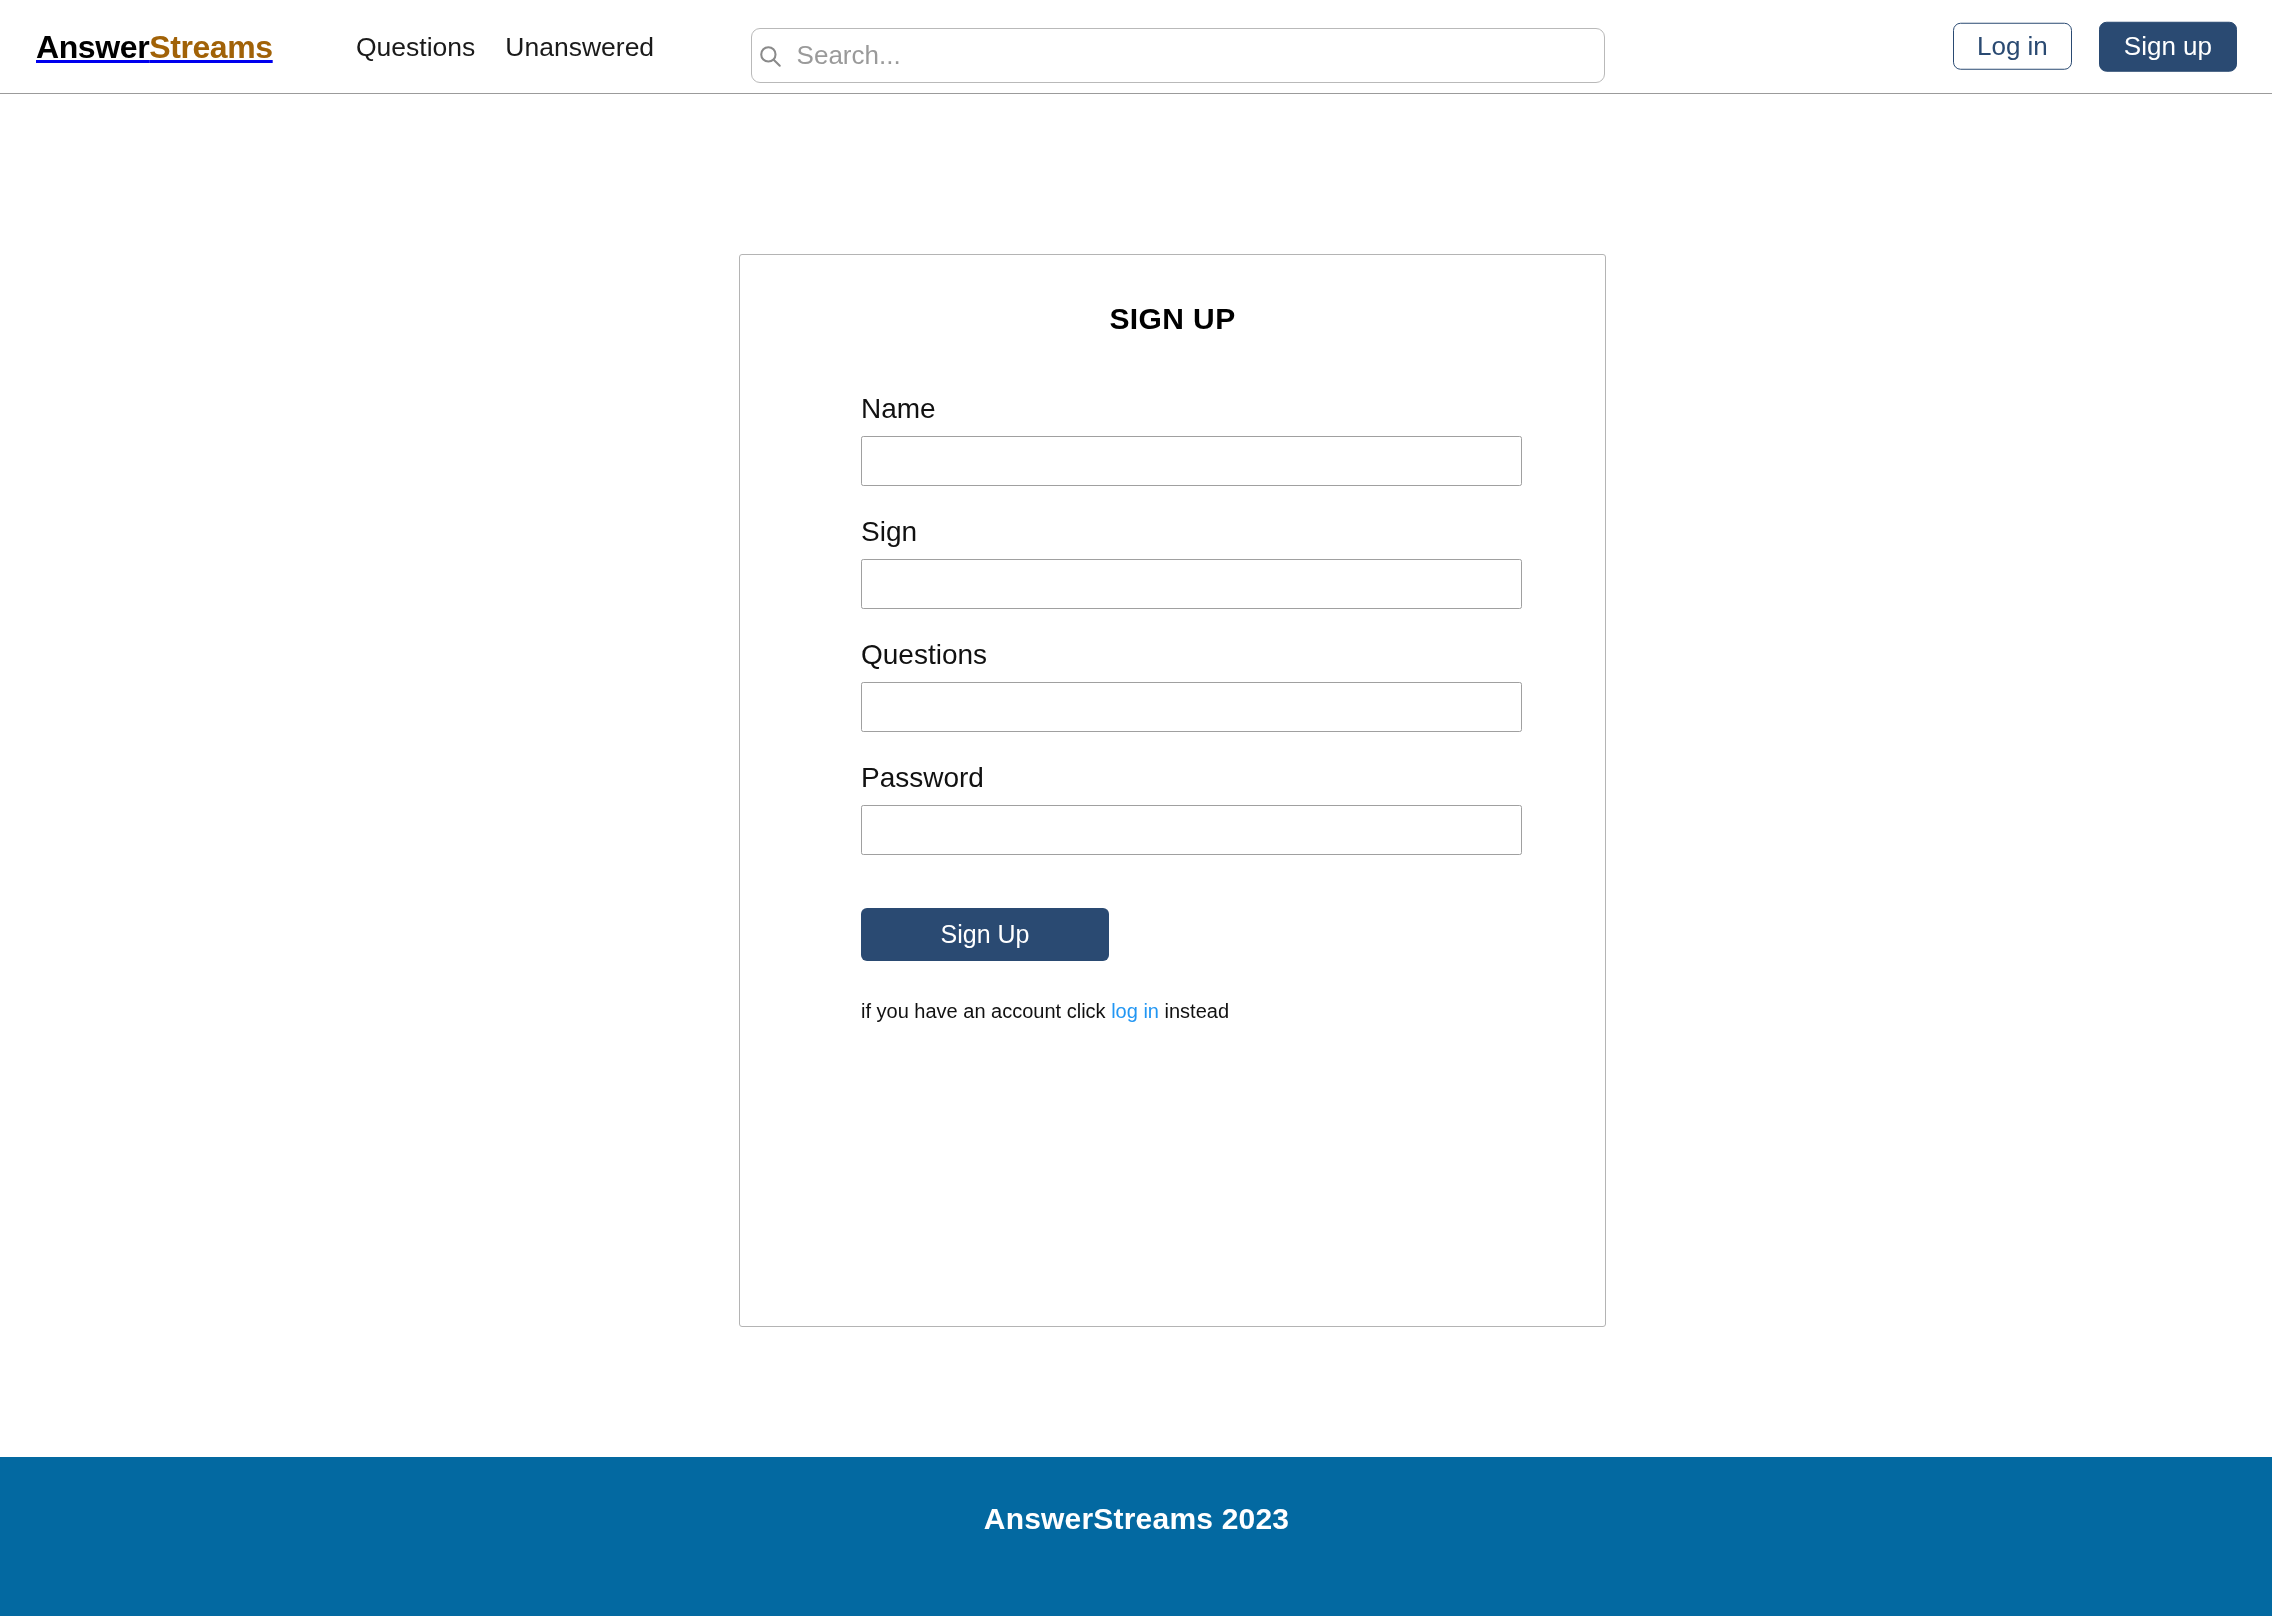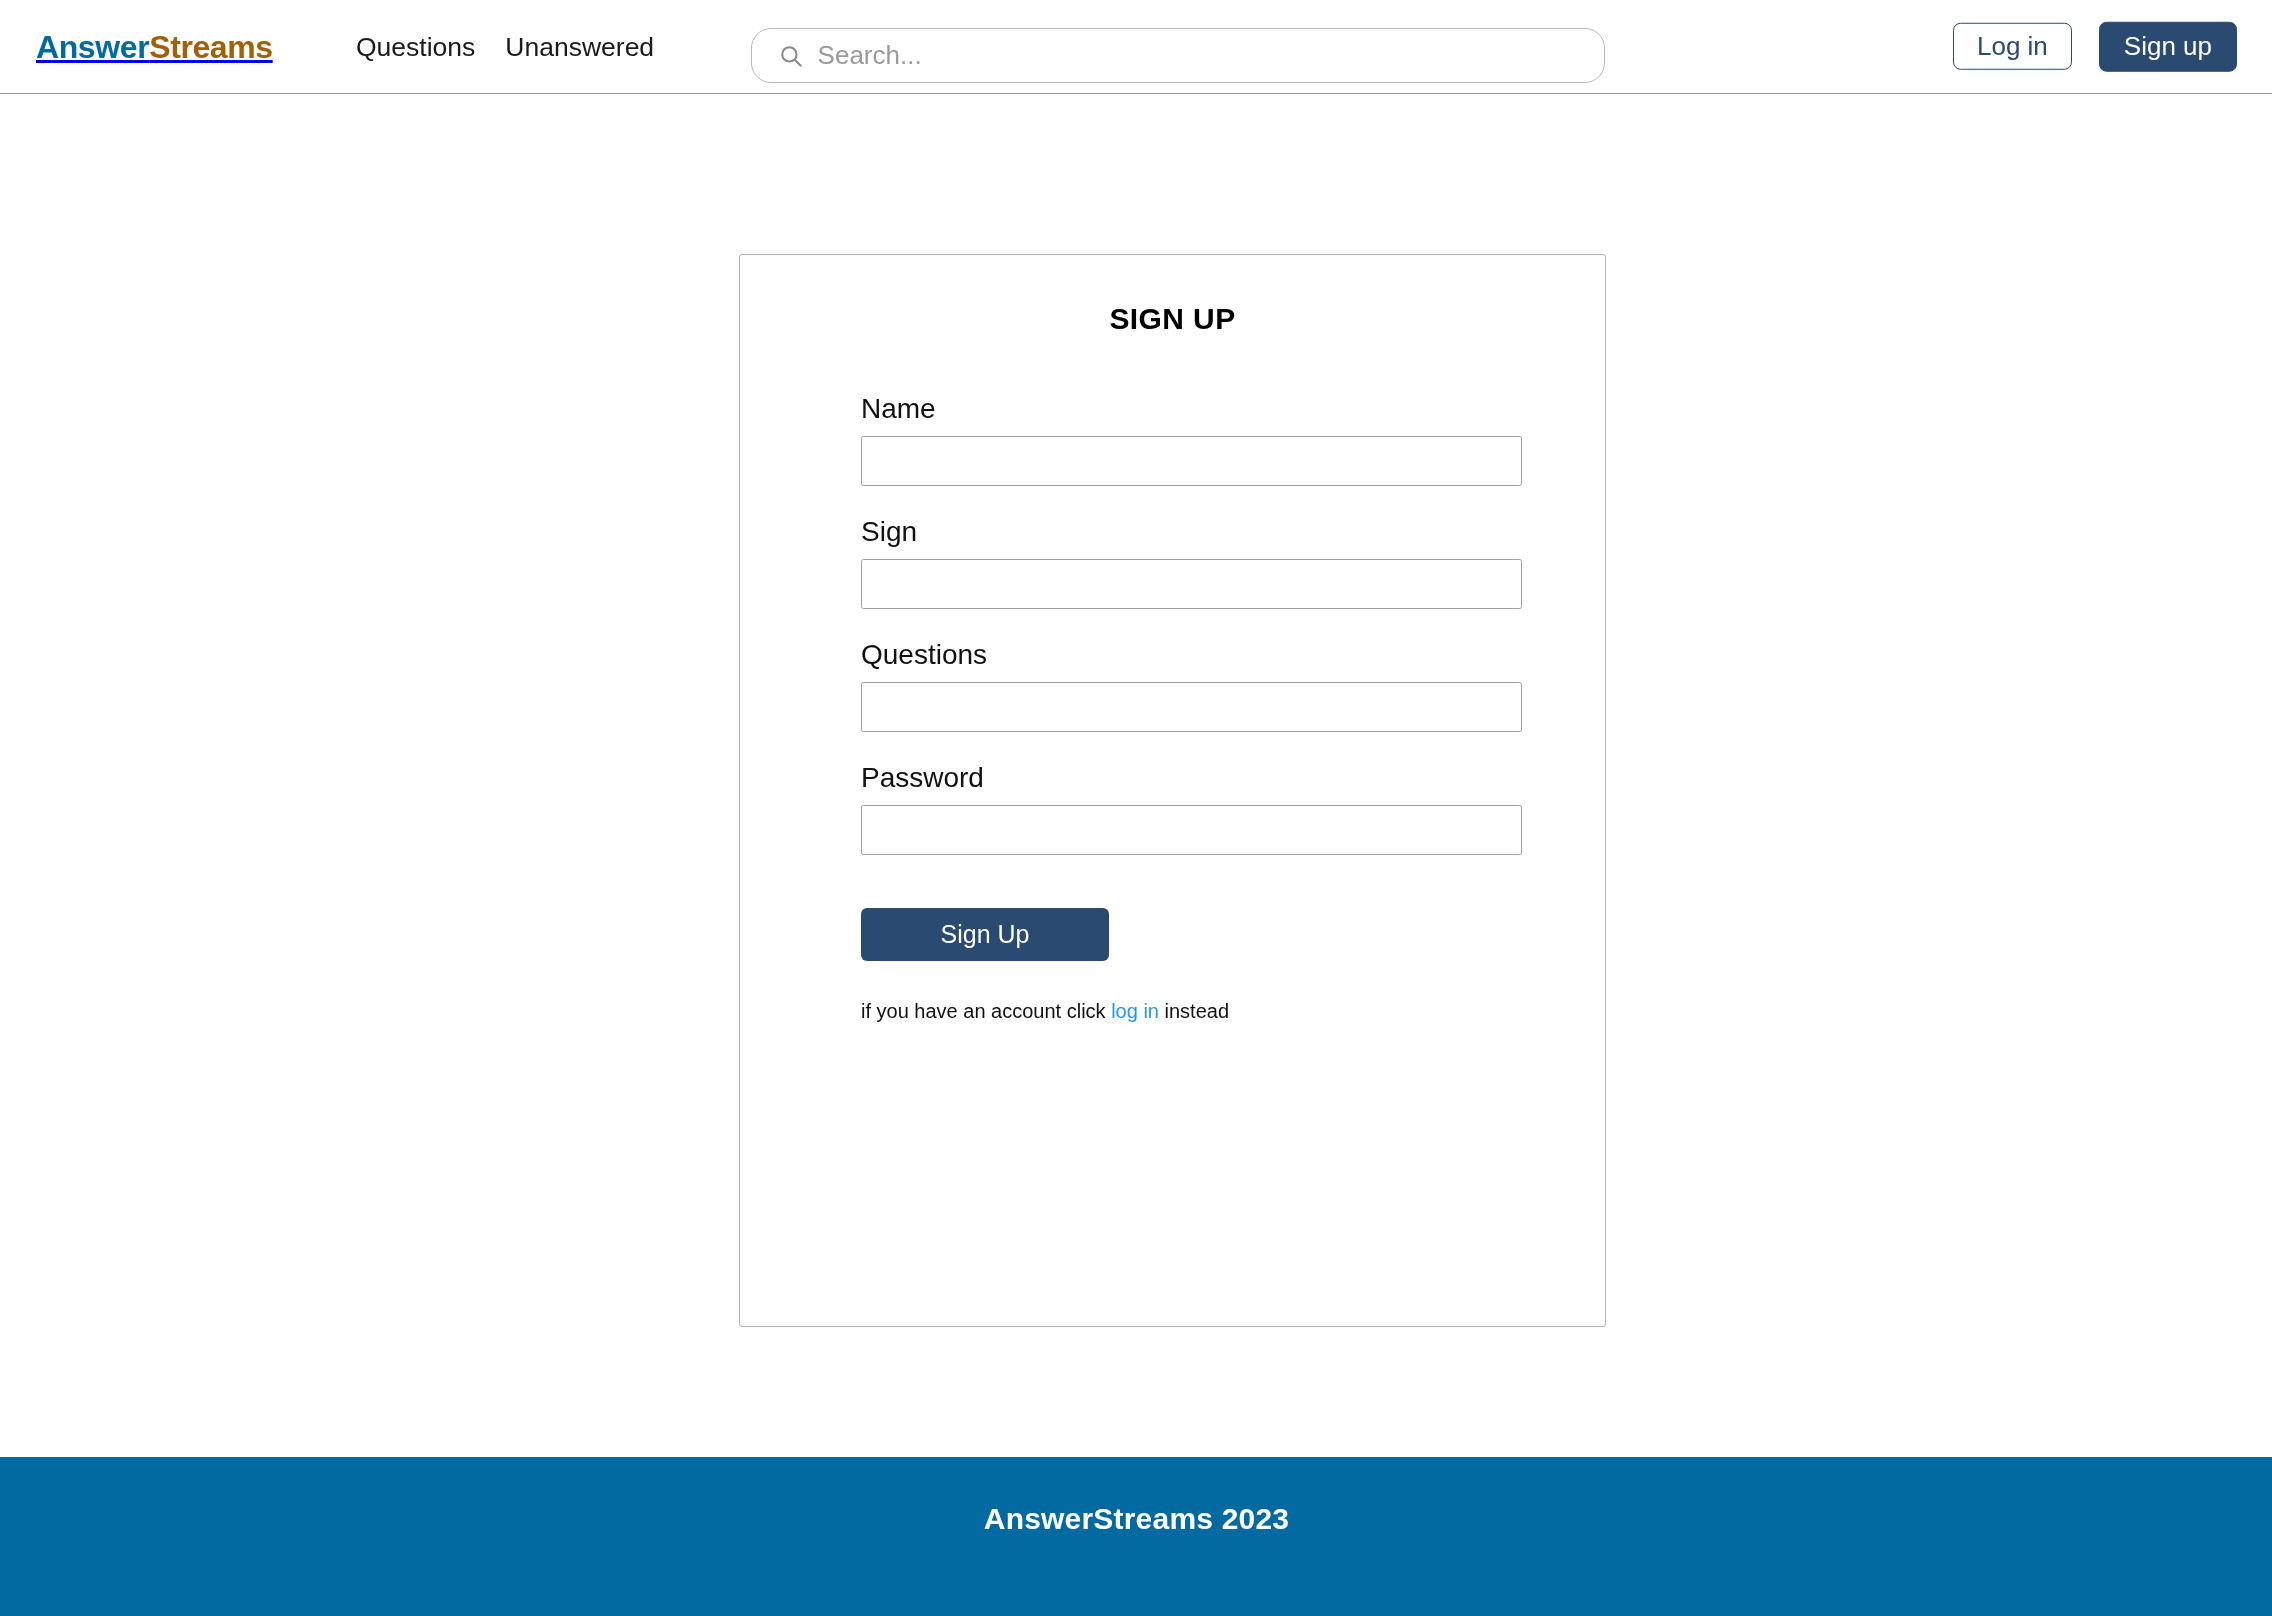--- a/index.html
+++ b/index.html
@@ -34,21 +34,21 @@
     position: absolute;
     left: 36px;
     top: 50%;
     transform: translateY(-50%);
     font-size: 32px;
     font-weight: bold;
     letter-spacing: -0.4px;
     white-space: nowrap;
     line-height: 1;
   }
-  .brand .brand-answer { color: #0369a1; }
+  .brand .brand-answer { color: #000000; }
   .brand .brand-streams { color: #a16207; }
 
   .nav-links {
     position: absolute;
     left: 356px;
     top: 50%;
     transform: translateY(-50%);
     display: flex;
     align-items: center;
     gap: 30px;
@@ -61,25 +61,25 @@
     line-height: 1;
   }
 
   .search-wrap {
     position: absolute;
     left: 751px;
     top: 28px;
     width: 854px;
     height: 55px;
     border: 1.5px solid #b9b9b9;
-    border-radius: 20px;
+    border-radius: 9px;
     background: #ffffff;
     display: flex;
     align-items: center;
-    padding: 0 26px;
+    padding: 0 5px;
     gap: 13.6px;
   }
   .search-icon {
     flex: 0 0 auto;
     width: 26px;
     height: 26px;
     display: block;
   }
   .search-input {
     flex: 1 1 auto;

